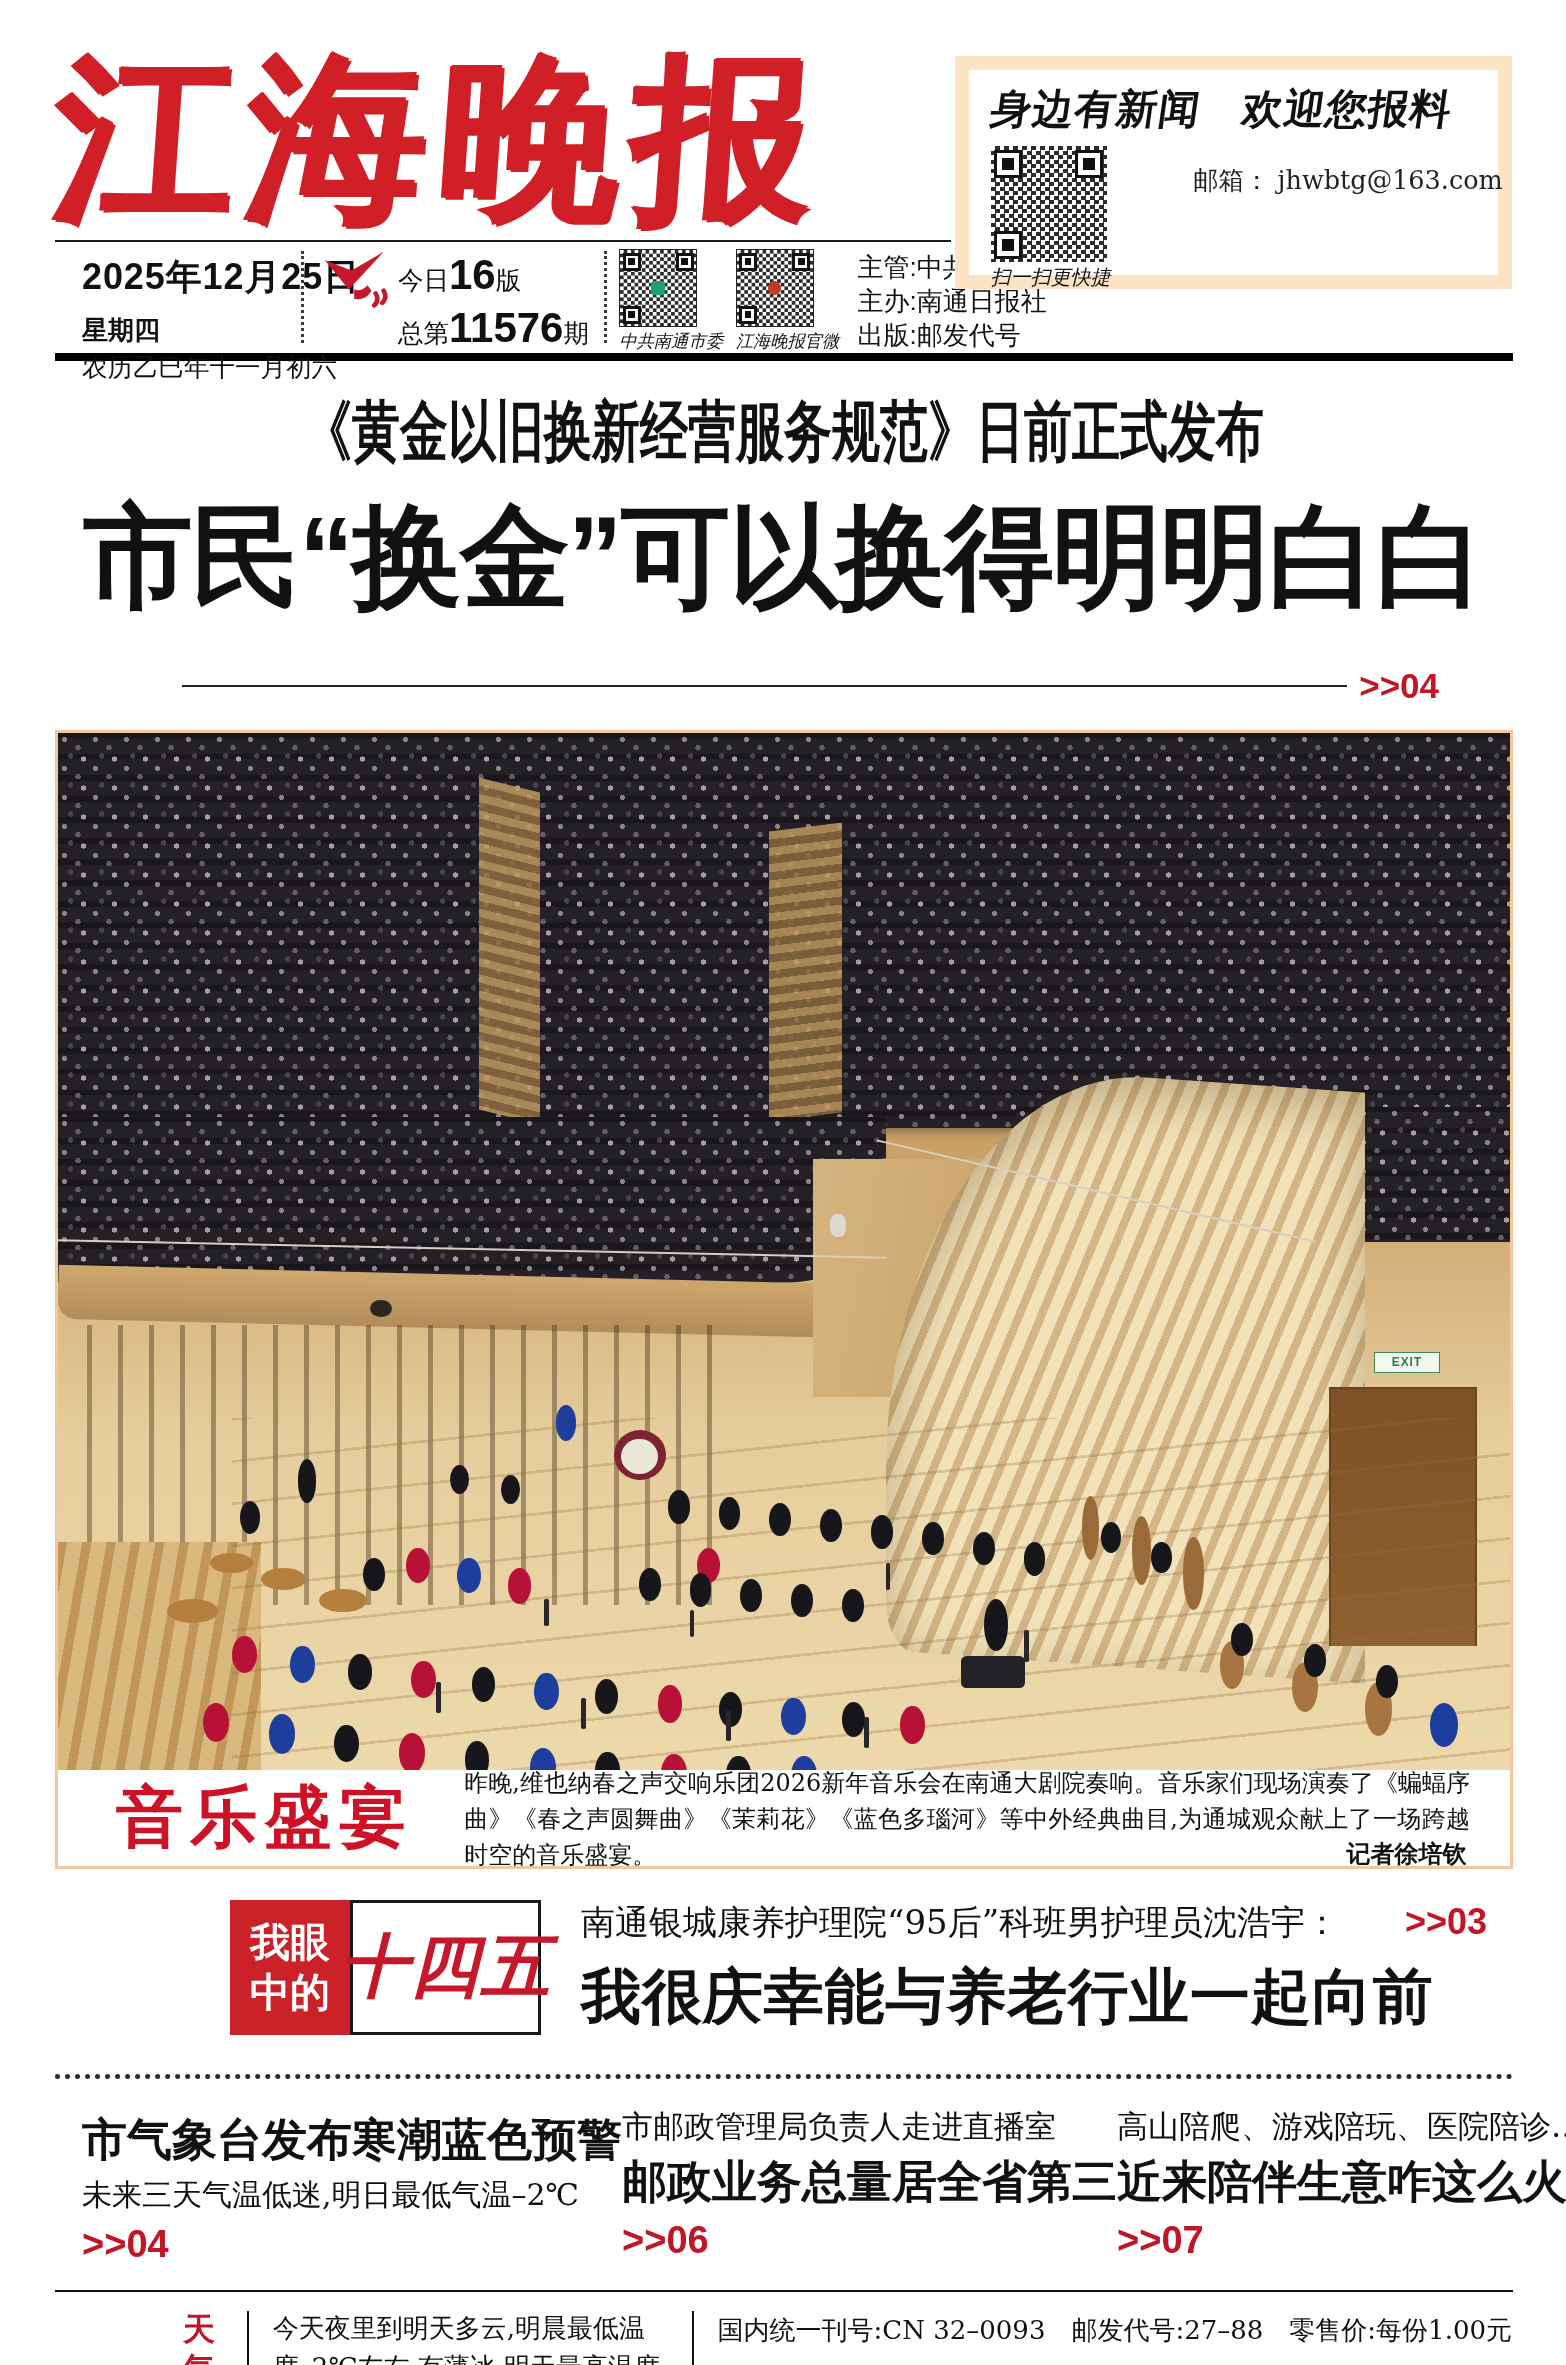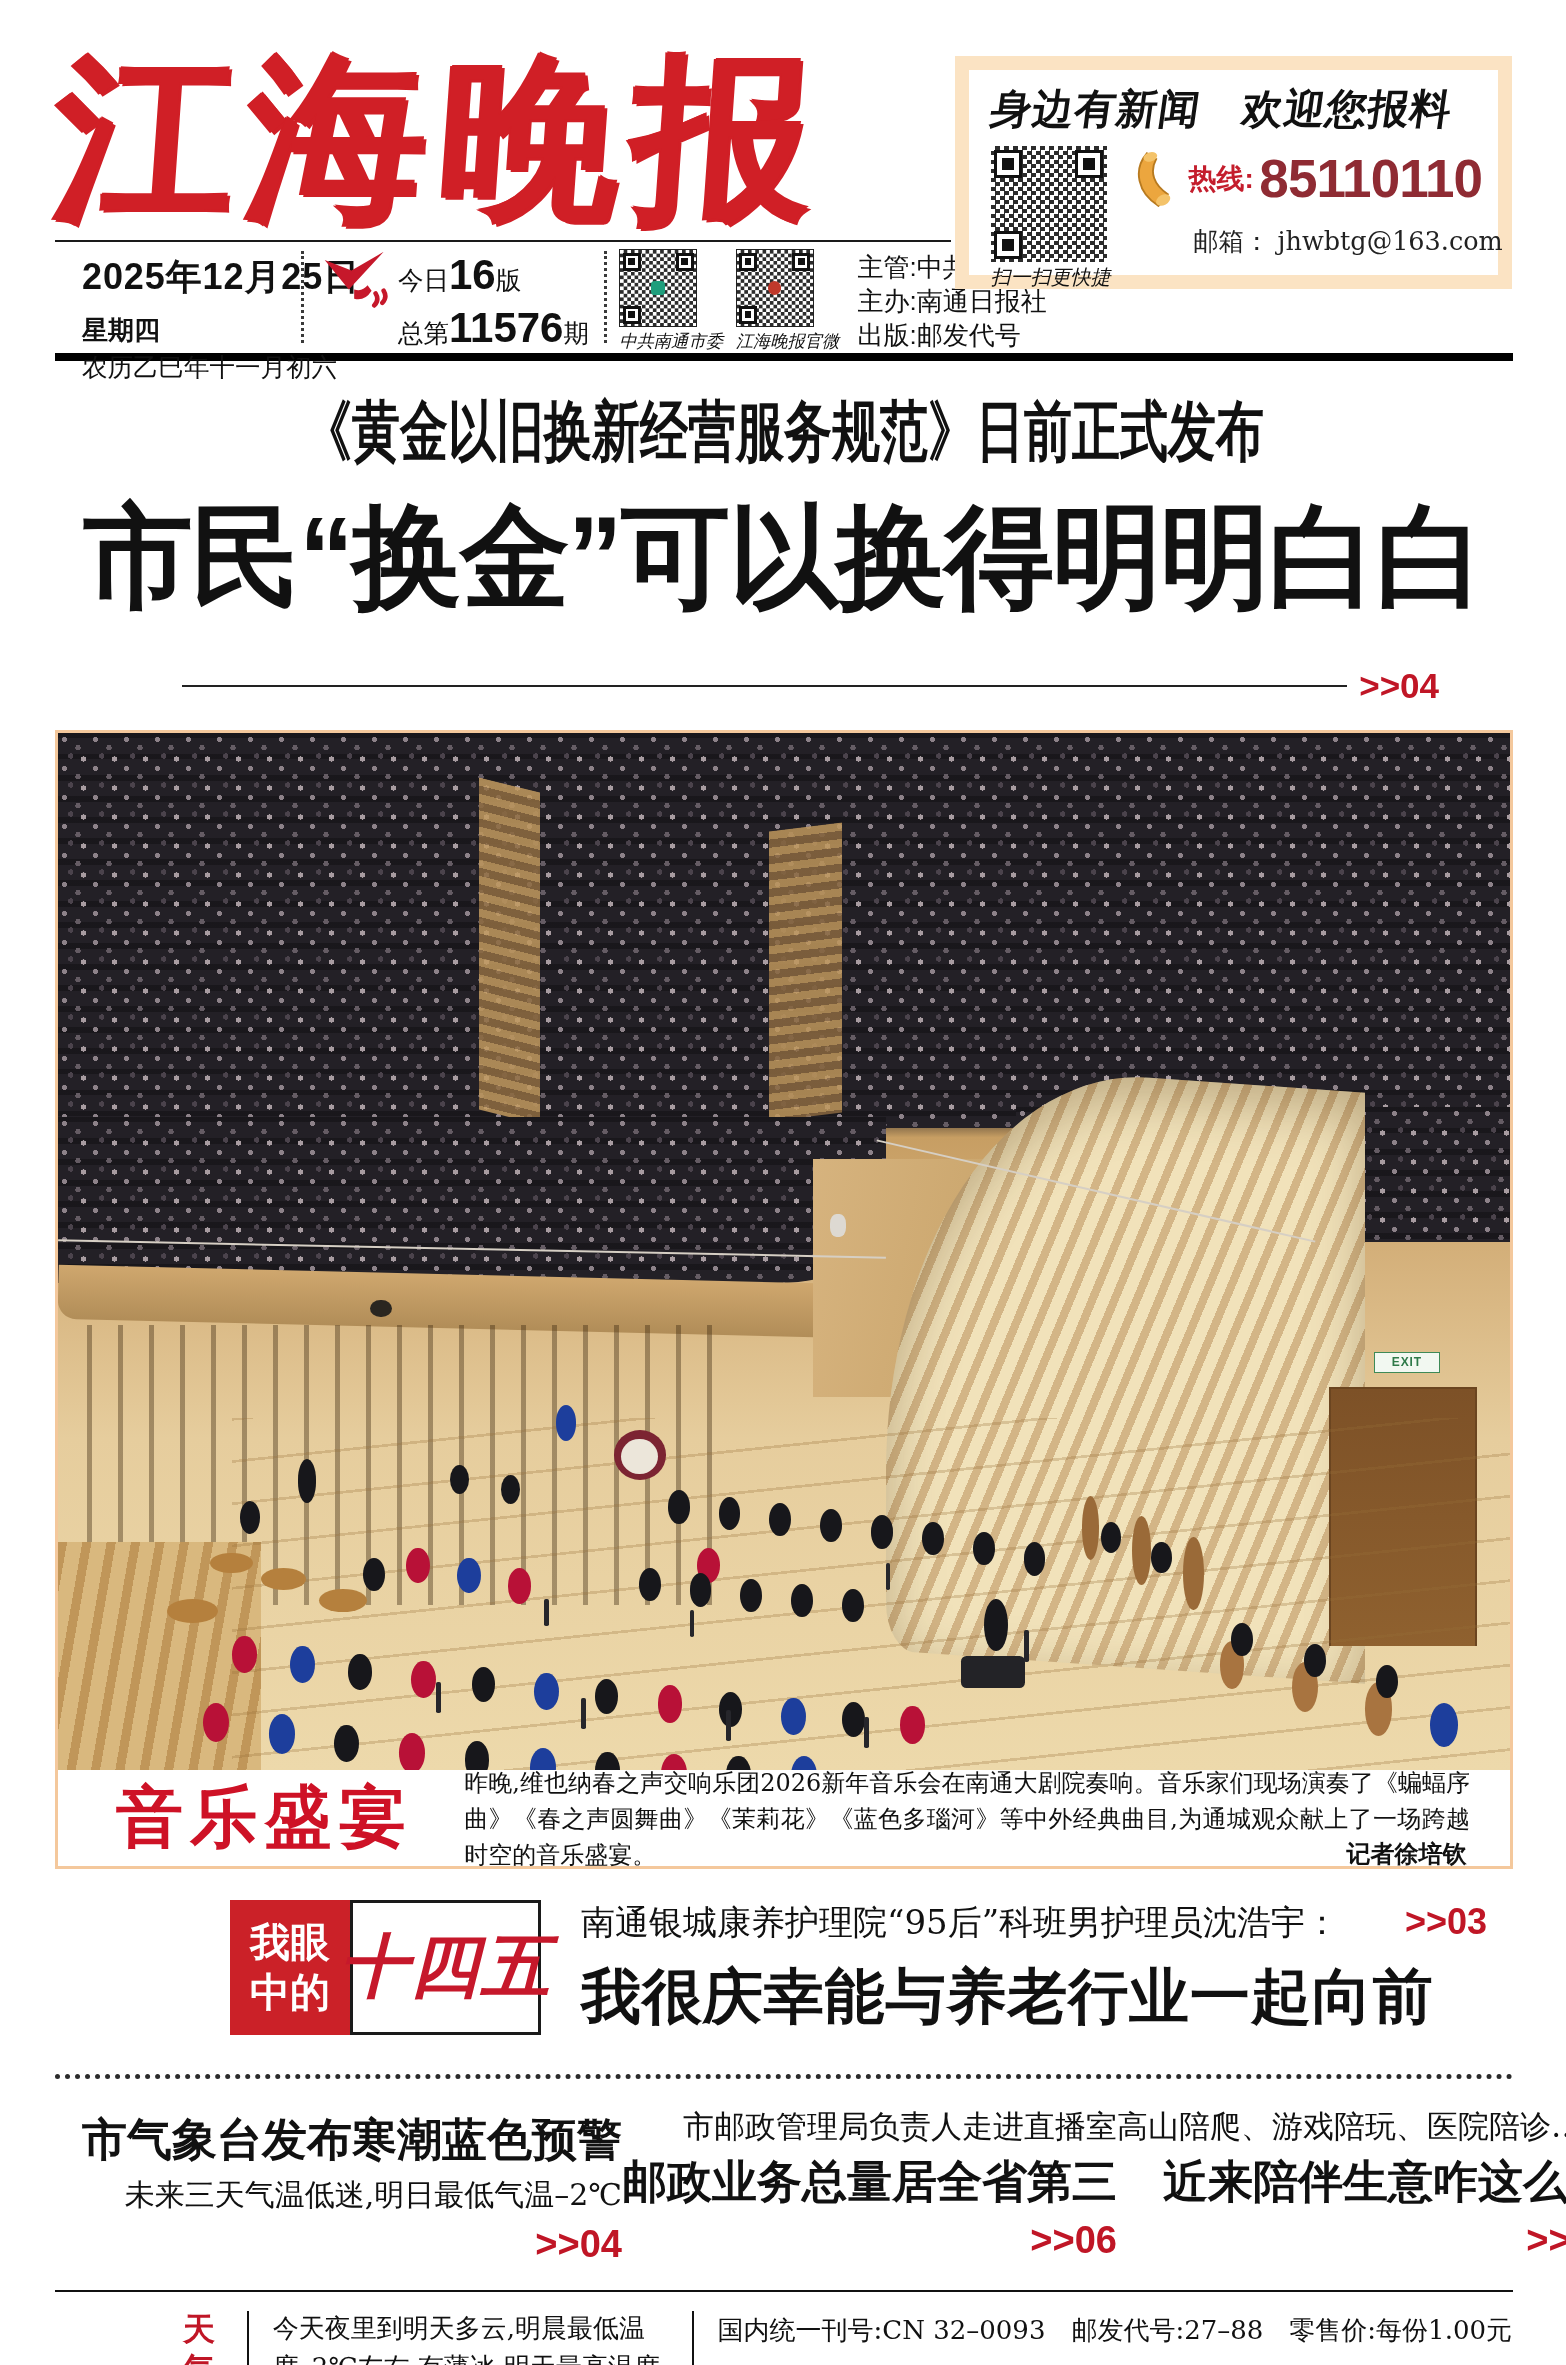--- a/index.html
+++ b/index.html
@@ -108,21 +108,21 @@
   .feature-text { padding-top:3.6px; }
   .feature-kicker-row { display:flex; align-items:baseline; font-size:34px; }
   .feature-kicker { font-family:"DejaVu Serif", serif; white-space:nowrap; }
   .feature-ref { color:#c01626; font-weight:900; font-size:36px; margin-left:66px; }
   .feature-headline { font-size:60px; font-weight:900; margin-top:11px; letter-spacing:0.9px; white-space:nowrap; }
 
   .dotted-rule { width:1458px; border-top:5.5px dotted #2a2a2a; margin-top:36px; }
 
   
   .briefs-row { display:flex; justify-content:space-between; margin-top:27px; padding:0 27px; }
-  .brief { text-align:right; }
+  .brief { text-align:left; }
   .brief-title { font-size:45px; font-weight:800; white-space:nowrap; }
   .brief-kicker { font-size:31px; font-family:"DejaVu Serif", serif; white-space:nowrap; }
   .brief-sub { font-size:30px; font-family:"DejaVu Serif", serif; margin-top:5.5px; white-space:nowrap; }
   .brief-ref { color:#c01626; font-weight:900; font-size:38px; margin-top:7.3px; }
   .brief .brief-title { margin-top:3.6px; }
 
   .bottom-thin-rule { width:1458px; border-top:2.7px solid #111; margin-top:24px; }
 
   
   .footer-row { display:flex; align-items:flex-start; margin-top:16.4px; padding-left:120px; }
@@ -197,29 +197,20 @@
           <div class="qr-big-wrap">
             <div class="qr-big">
                 <div class="qr-noise"></div>
                 <i class="f tl"></i>
                 <i class="f tr"></i>
                 <i class="f bl"></i>
               </div>
             <div class="scan-caption">扫一扫更快捷</div>
           </div>
           <div class="report-right">
-            <div class="hot-row">
-              <svg class="phone-icon" viewBox="0 0 48 48">
-                <path d="M17 2 C 5 16 9 36 27 47 L 35 37 C 23 29 19 18 25 7 Z" fill="#eca63e" stroke="#b87a1f" stroke-width="1.6"></path>
-                <ellipse cx="20" cy="5" rx="6" ry="4" fill="#f4c36a" transform="rotate(-18 20 5)"></ellipse>
-                <ellipse cx="31" cy="42" rx="6.5" ry="4.4" fill="#f4c36a" transform="rotate(-30 31 42)"></ellipse>
-              </svg>
-              <span class="hot-label">热线:</span>
-              <span class="hot-number">85110110</span>
-            </div>
             <div class="mail-row">邮箱：  jhwbtg@163.com</div>
           </div>
         </div>
       </div>
     </div>
   </div>
 
   <div class="thick-rule"></div>
 
   <div class="lead">

